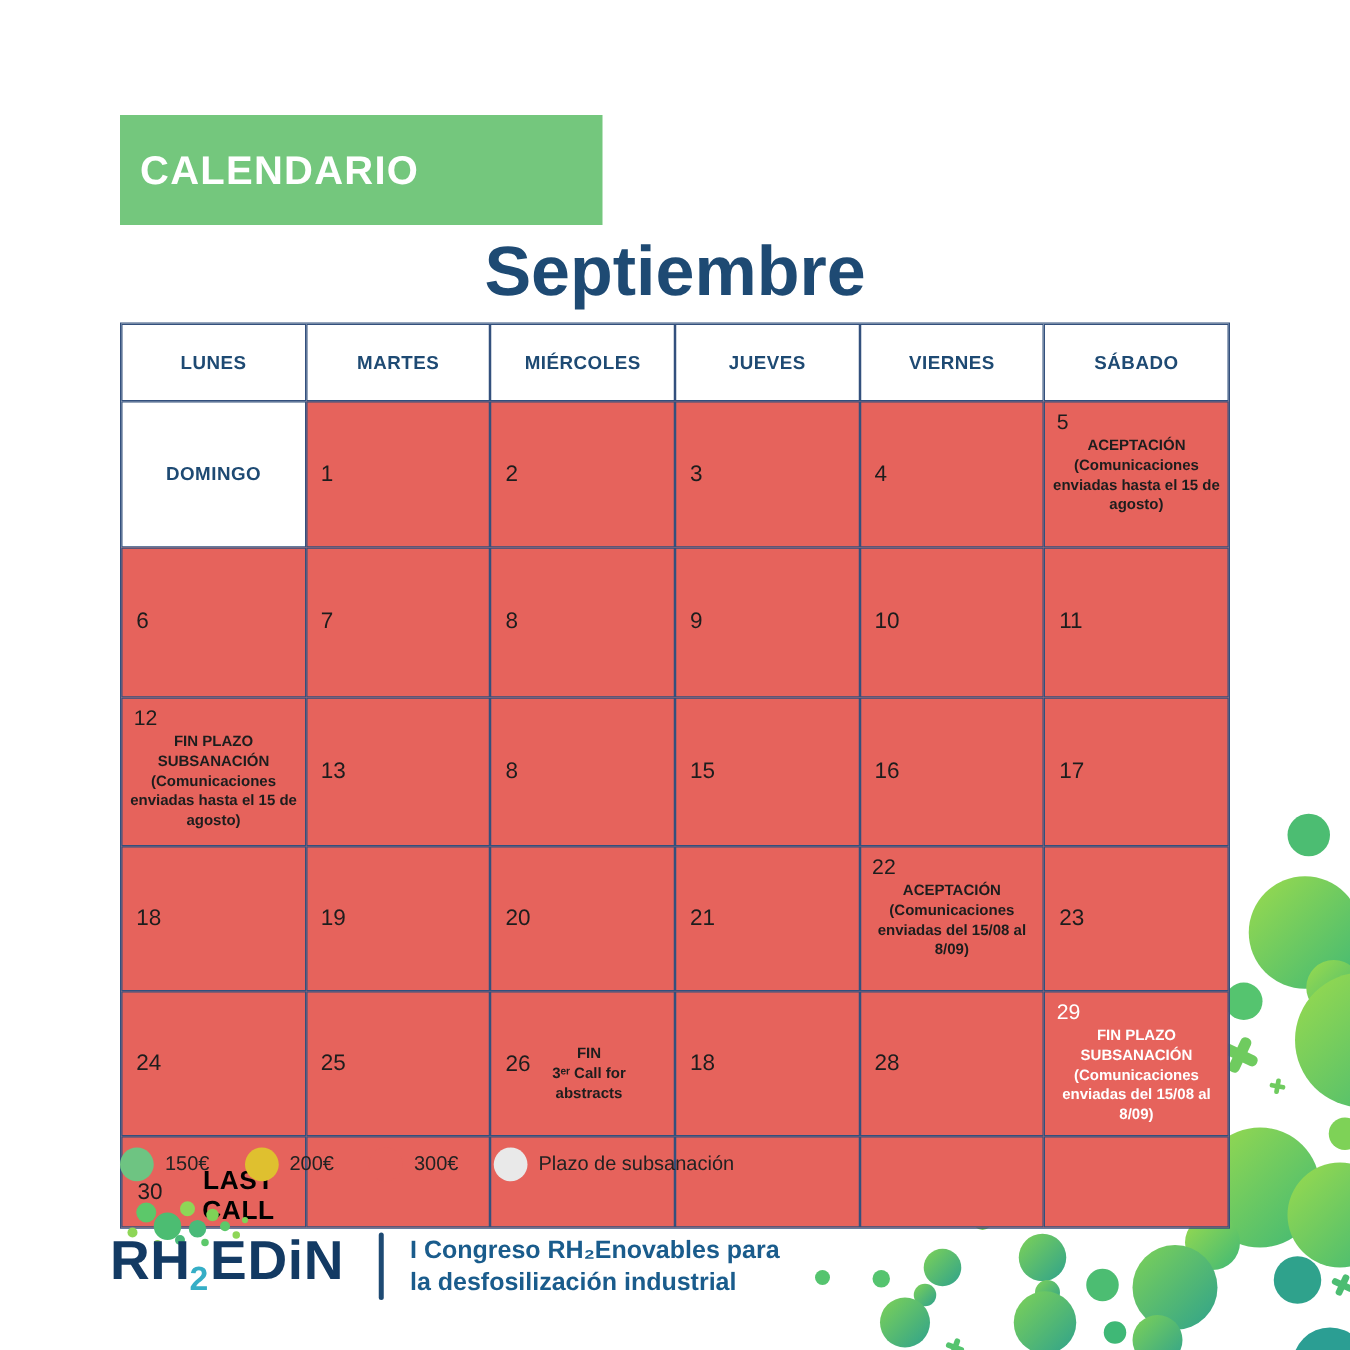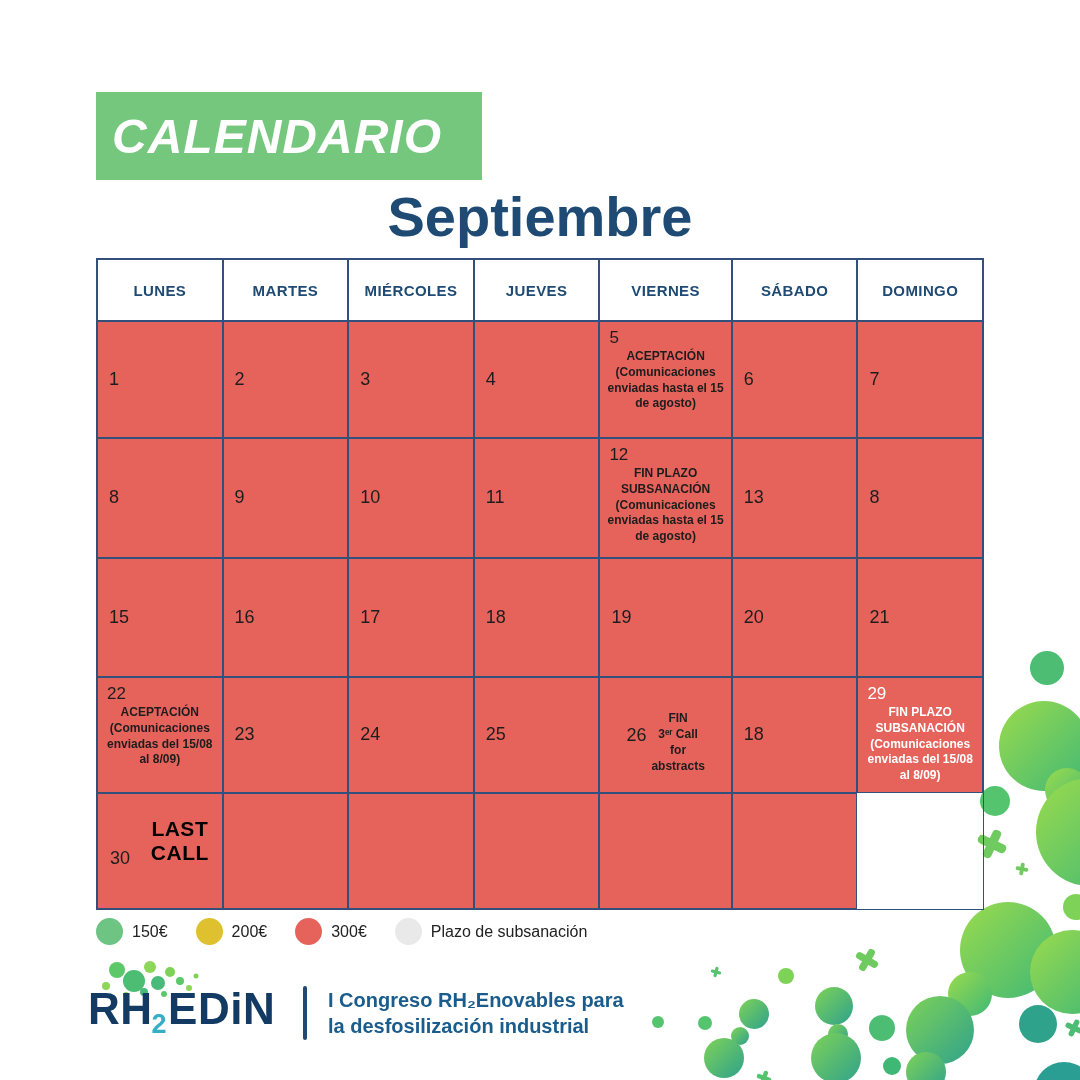--- a/index.html
+++ b/index.html
@@ -15,41 +15,41 @@
   html,body{width:1080px;height:1080px;overflow:hidden;background:#fff;
     font-family:"Liberation Sans","DejaVu Sans",sans-serif;}
   .canvas{position:relative;width:1080px;height:1080px;background:#fff;}
 
   
   .decor{position:absolute;left:640px;top:620px;width:440px;height:460px;pointer-events:none;}
 
   
   .banner{position:absolute;left:96px;top:92px;width:386px;height:88px;
     background:var(--banner-green);display:flex;align-items:center;padding-left:16px;}
-  .banner span{color:#fff;font-size:48px;font-weight:800;letter-spacing:1px;font-style:italic;}
+  .banner span{color:#fff;font-size:32px;font-weight:800;letter-spacing:1px;}
   .month{position:absolute;left:0;top:184px;width:1080px;text-align:center;
     color:var(--heading-navy);font-size:56px;font-weight:800;}
 
   
   .calendar{position:absolute;left:96px;top:258px;width:888px;
-    display:grid;grid-template-columns:repeat(7,1fr);
+    display:grid;grid-template-columns:repeat(6,1fr);
     grid-template-rows:62px 117px 120px 119px 116px 116px;
     border:1px solid var(--border-navy);}
   .wd{background:#fff;border:1px solid var(--border-navy);
     display:flex;align-items:center;justify-content:center;
     color:var(--heading-navy);font-size:15px;font-weight:700;letter-spacing:.4px;}
   .cell{position:relative;background:var(--cell-red);border:1px solid var(--border-navy);color:#1d1d1d;}
   .cell .day{position:absolute;left:11px;top:50%;transform:translateY(-54%);
     font-size:18px;font-weight:400;}
   .cell.event .day{top:6px;left:9px;transform:none;font-size:17px;}
   .cell .evt{margin-top:27px;padding:0 5px;text-align:center;
     font-size:12px;font-weight:700;line-height:1.32;}
   .cell .evt .t{text-transform:none;}
   .cell.inline{display:flex;align-items:center;}
-  .cell.inline .day{position:static;transform:none;margin-left:26px;}
+  .cell.inline .day{position:static;transform:none;margin-left:11px;}
   .cell.inline .evt{flex:1;margin-top:16px;padding-right:26px;}
   .cell.lastcall .headline{margin-top:23px;text-align:center;
     font-size:21px;font-weight:800;letter-spacing:.5px;color:#000;margin-left:40px;}
   .cell.lastcall .day{top:47%;left:12px;transform:none;}
   .cell.white-text{color:#fff;}
   .cell.white-text .evt{color:#fff;}
 
   
   .legend{position:absolute;left:96px;top:918px;display:flex;align-items:center;gap:28px;}
   .legend .item{display:flex;align-items:center;gap:9px;}
@@ -242,20 +242,23 @@
       </div>
       <div class="cell inline">
         <span class="day">26</span>
         <div class="evt">
           <div class="t">FIN</div>
           <div class="b">3ᵉʳ Call for abstracts</div>
         </div>
       </div>
       <div class="cell plain">
         <span class="day">18</span>
+      </div>
+      <div class="cell plain">
+        <span class="day">28</span>
       </div>
       <div class="cell event white-text">
         <span class="day">29</span>
         <div class="evt">
           <div class="t">FIN PLAZO SUBSANACIÓN</div>
           <div class="b">(Comunicaciones enviadas del 15/08 al 8/09)</div>
         </div>
       </div>
       <div class="cell lastcall">
         <div class="headline">LAST CALL</div>

